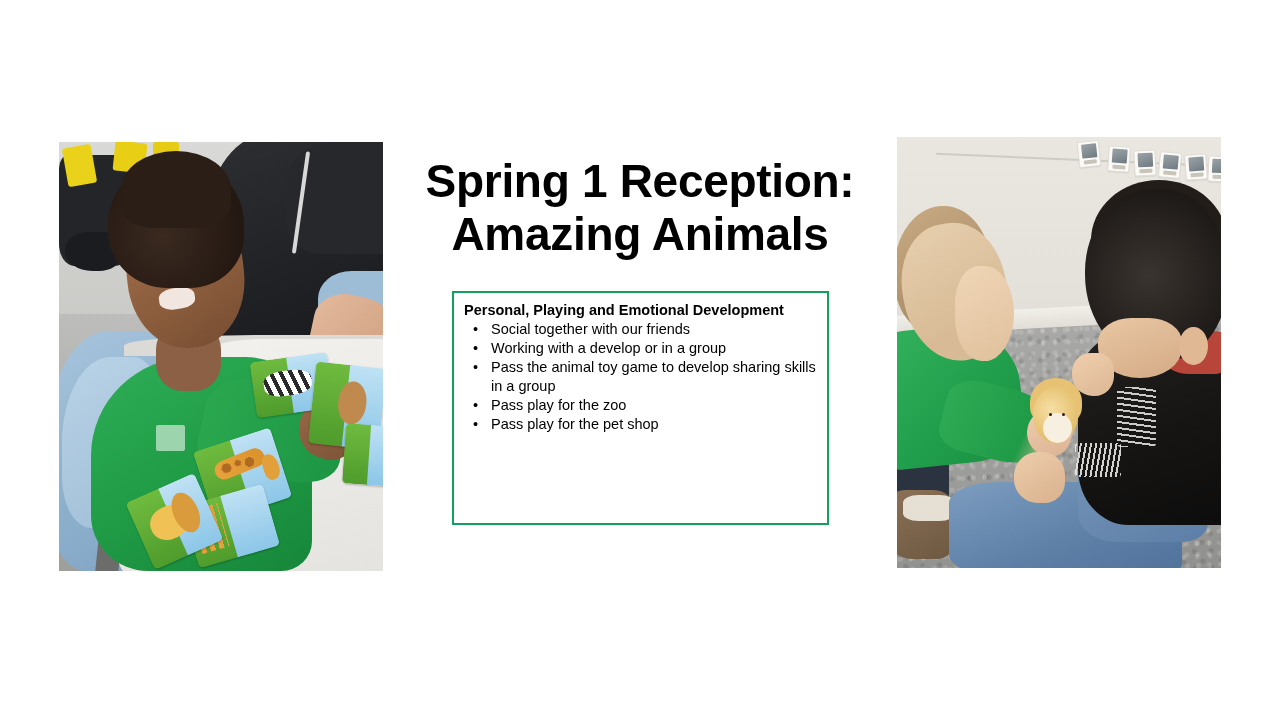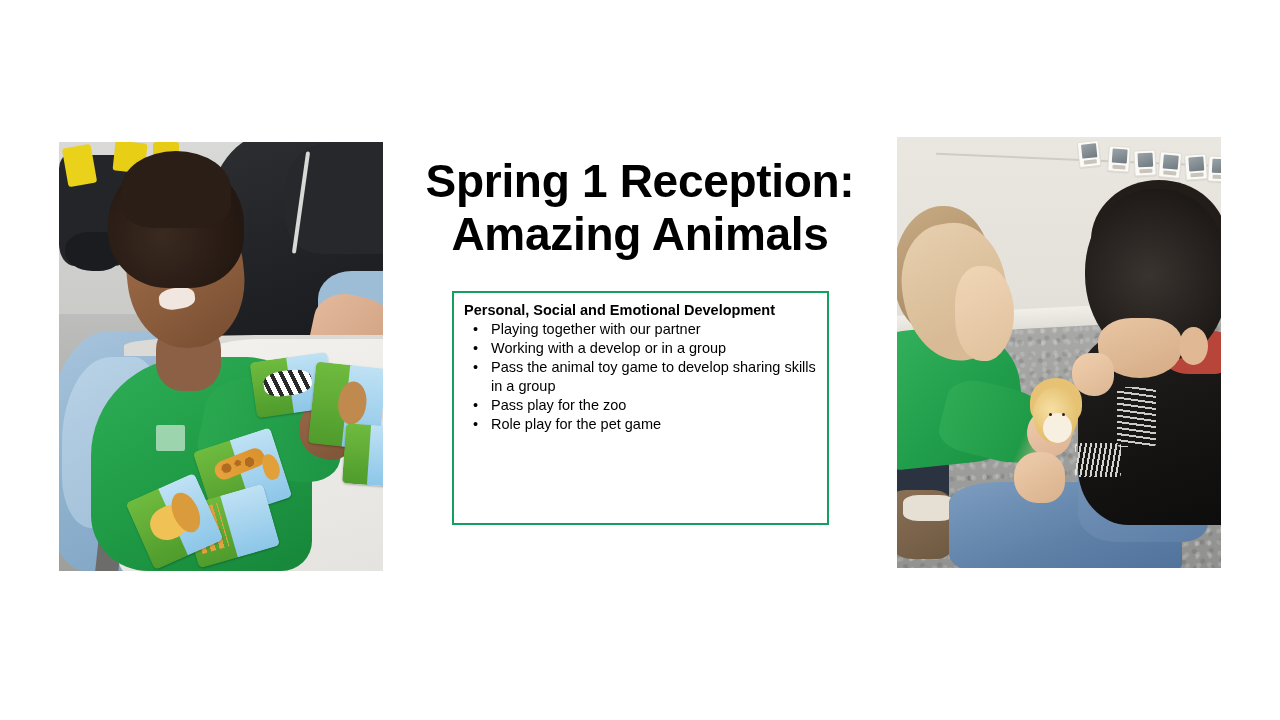--- a/index.html
+++ b/index.html
@@ -459,41 +459,41 @@
         <div class="pc-sky"></div>
       <div class="lion-body"></div>
         <div class="lion-mane"></div>
     </div>
   </div>
 
   <h1 class="slide-title">Spring 1 Reception:
 Amazing Animals</h1>
 
   <div class="content-box">
-    <div class="content-heading">Personal, Social and Emotional Development</div>
+    <div class="content-heading">Personal, Playing and Emotional Development</div>
     <ul class="bullet-list">
       <li class="bullet-item">
         <span class="dot">•</span>
-        <span>Playing together with our partner</span>
+        <span>Social together with our friends</span>
       </li>
       <li class="bullet-item">
         <span class="dot">•</span>
         <span>Working with a develop or in a group</span>
       </li>
       <li class="bullet-item">
         <span class="dot">•</span>
         <span>Pass the animal toy game to develop sharing skills in a group</span>
       </li>
       <li class="bullet-item">
         <span class="dot">•</span>
         <span>Pass play for the zoo</span>
       </li>
       <li class="bullet-item">
         <span class="dot">•</span>
-        <span>Role play for the pet game</span>
+        <span>Pass play for the pet shop</span>
       </li>
     </ul>
   </div>
 
   <div class="photo photo-right">
     <div class="layer r-wall"></div>
     <div class="layer r-cardstring"></div>
     <div class="wallcard" style="left:56%; top:1%;  transform:rotate(-6deg);">
         <i></i>
         <b></b>

